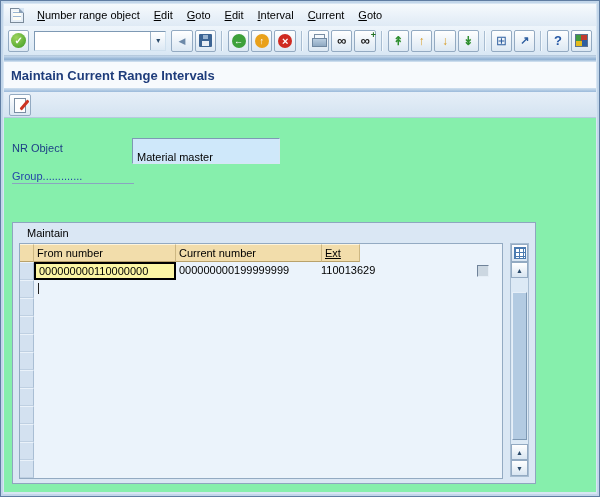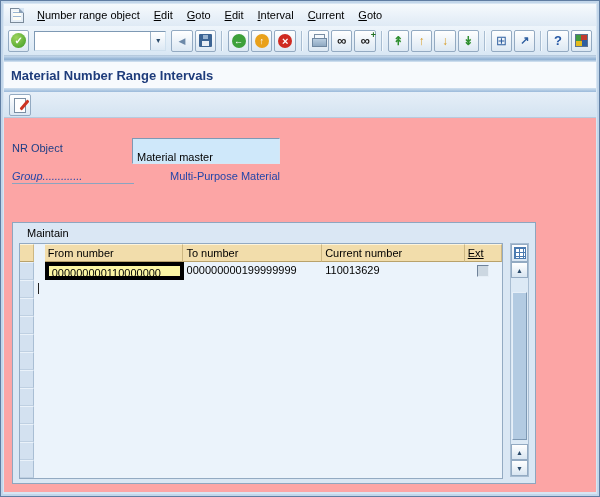--- a/index.html
+++ b/index.html
@@ -77,47 +77,47 @@
   .title { font-size:13px; font-weight:bold; color:#1e3c7b; }
   .strip2 { height:4px; background: linear-gradient(#cfe0ef,#9ab9da); }
   .apptoolbar { height:26px; display:flex; align-items:center; padding:0 5px;
           background: linear-gradient(#e6eff8,#d4e3f1); border-bottom:1px solid #b6cade; }
   .ic-dispchange { position:relative; width:14px; height:14px; }
   .ic-dispchange::before { content:""; position:absolute; left:1px; top:0; width:10px; height:13px;
           background:#fff; border:1px solid #7a8ea4; }
   .ic-dispchange::after { content:""; position:absolute; right:1px; top:1px; width:3px; height:12px;
           background:#cc3322; transform:rotate(40deg); border-radius:1px; }
   
-  .screen { position:relative; height:374px; background:#fca5a5; }
+  .screen { position:relative; height:374px; background:#86efac; }
   .lbl-nr { position:absolute; left:8px; top:24px; color:#1e3f86; }
   .fld-nr { position:absolute; left:128px; top:20px; width:148px; height:19px;
             background:#cfe8fa; border:1px solid; border-color:#7e99b4 #d6e6f4 #d6e6f4 #7e99b4;
             padding:12px 4px; color:#000; }
   .lbl-group { position:absolute; left:8px; top:52px; width:122px; color:#2446a8;
-            border-bottom:1px solid #8aa4c0; padding-bottom:1px;font-style:italic; }
+            border-bottom:1px solid #8aa4c0; padding-bottom:1px; }
   .val-group { position:absolute; left:166px; top:52px; color:#2446a8; }
   
   .groupbox { position:absolute; left:8px; top:104px; width:524px; height:262px;
             border:1px solid #8ea6bf; background:#dae7f4; }
   .gb-title { position:absolute; left:14px; top:4px; color:#000; }
   .tablebox { position:absolute; left:6px; top:20px; width:484px; border:1px solid #93aac2; background:#ebf3fb; }
   .t-head { display:flex; height:18px; }
   .th { background:#f2ddab; border-right:1px solid #cdb782; border-bottom:1px solid #b9a26b;
         border-top:1px solid #fdf4dd; padding:2px 3px 0; white-space:nowrap; overflow:hidden; cursor:default; }
   .c-sel  { width:14px; padding:0; }
-  .c-from { width:142px;margin-left:11px; }
+  .c-from { width:142px; }
   .c-to   { width:142px; }
   .c-cur  { width:146px; }
   .c-ext  { width:38px;text-decoration:underline; }
   .t-body { height:216px; }
   .t-row { display:flex; height:18px; }
   .t-sel { width:14px; background:#d3e1f0; border-right:1px solid #a9bed4;
            border-bottom:1px solid #bfd0e2; border-top:1px solid #eaf2fa; cursor:pointer; }
   .td { padding:2px 3px 0; white-space:nowrap; overflow:hidden; }
-  .cell-focus { background:#fcf6a5; border:4px solid #000000; padding-top:1px; }
+  .cell-focus { background:#fcf6a5; border:2px solid #000000; padding-top:1px; }
   .c-ext.td { display:flex; align-items:center; justify-content:center; padding:0; }
   .checkbox { width:12px; height:12px; background:#ccd7e1; border:1px solid;
            border-color:#6f8299 #e6eef6 #e6eef6 #6f8299; }
   .t-flat { flex:1; position:relative; }
   .caret { position:absolute; left:4px; top:3px; width:1px; height:11px; background:#222; }
   
   .scrollcol { position:absolute; right:6px; top:20px; width:19px; height:234px;
            display:flex; flex-direction:column; background:#dce9f5; border:1px solid #a8bdd2; }
   .sc-btn { height:16px; display:flex; align-items:center; justify-content:center;
            background: linear-gradient(#ffffff,#d8e5f1); border:1px solid #93aac2;
@@ -206,44 +206,42 @@
     <button class="tbtn">
         <span class="ic ic-help"></span>
       </button>
     <button class="tbtn">
         <span class="ic-customize"></span>
       </button>
   </div>
 
   <div class="strip"></div>
   <div class="titlebar">
-    <span class="title">Material Number Range Intervals</span>
+    <span class="title">Maintain Current Range Intervals</span>
   </div>
   <div class="strip2"></div>
 
   <div class="apptoolbar">
     <button class="tbtn">
         <span class="ic-dispchange"></span>
       </button>
   </div>
 
   <div class="screen">
     <span class="lbl-nr">NR Object</span>
     <div class="fld-nr">Material master</div>
     <span class="lbl-group">Group.............</span>
-    <span class="val-group">Multi-Purpose Material</span>
 
     <div class="groupbox">
       <span class="gb-title">Maintain</span>
 
       <div class="tablebox">
         <div class="t-head">
           <div class="th c-sel"></div>
           <div class="th c-from">From number</div>
-          <div class="th c-to">To number</div>
           <div class="th c-cur">Current number</div>
           <div class="th c-ext">Ext</div>
         </div>
         <div class="t-body">
           <div class="t-row">
             <div class="t-sel"></div>
             <div class="td c-from cell-focus">000000000110000000</div>
             <div class="td c-to">000000000199999999</div>
             <div class="td c-cur">110013629</div>
             <div class="td c-ext">

